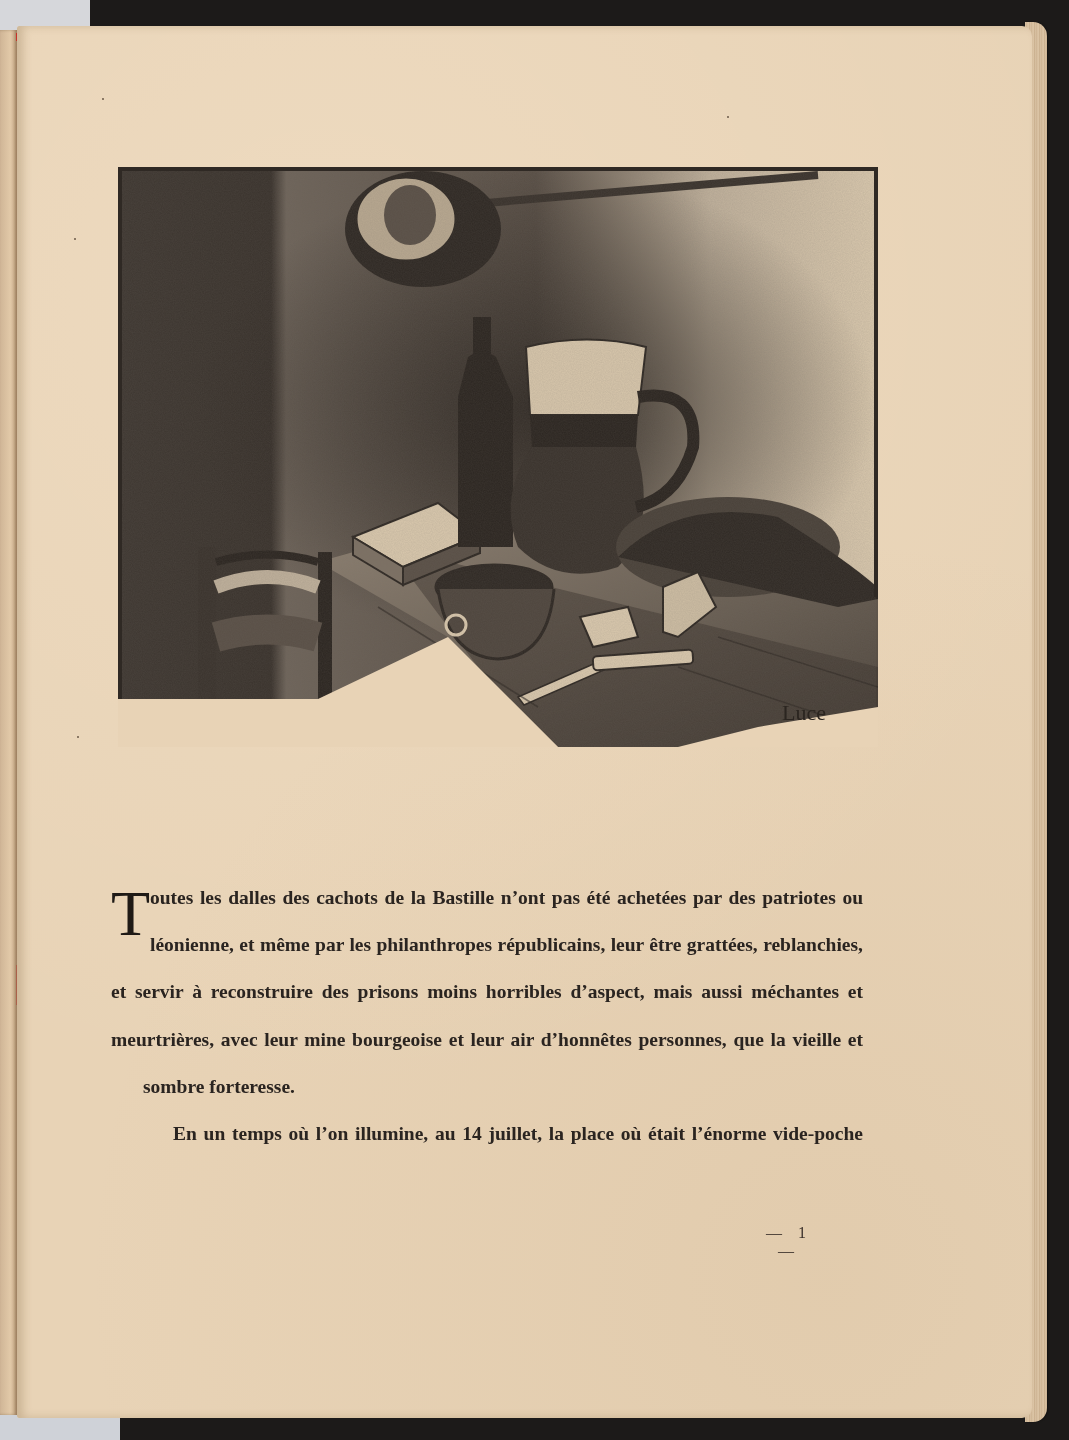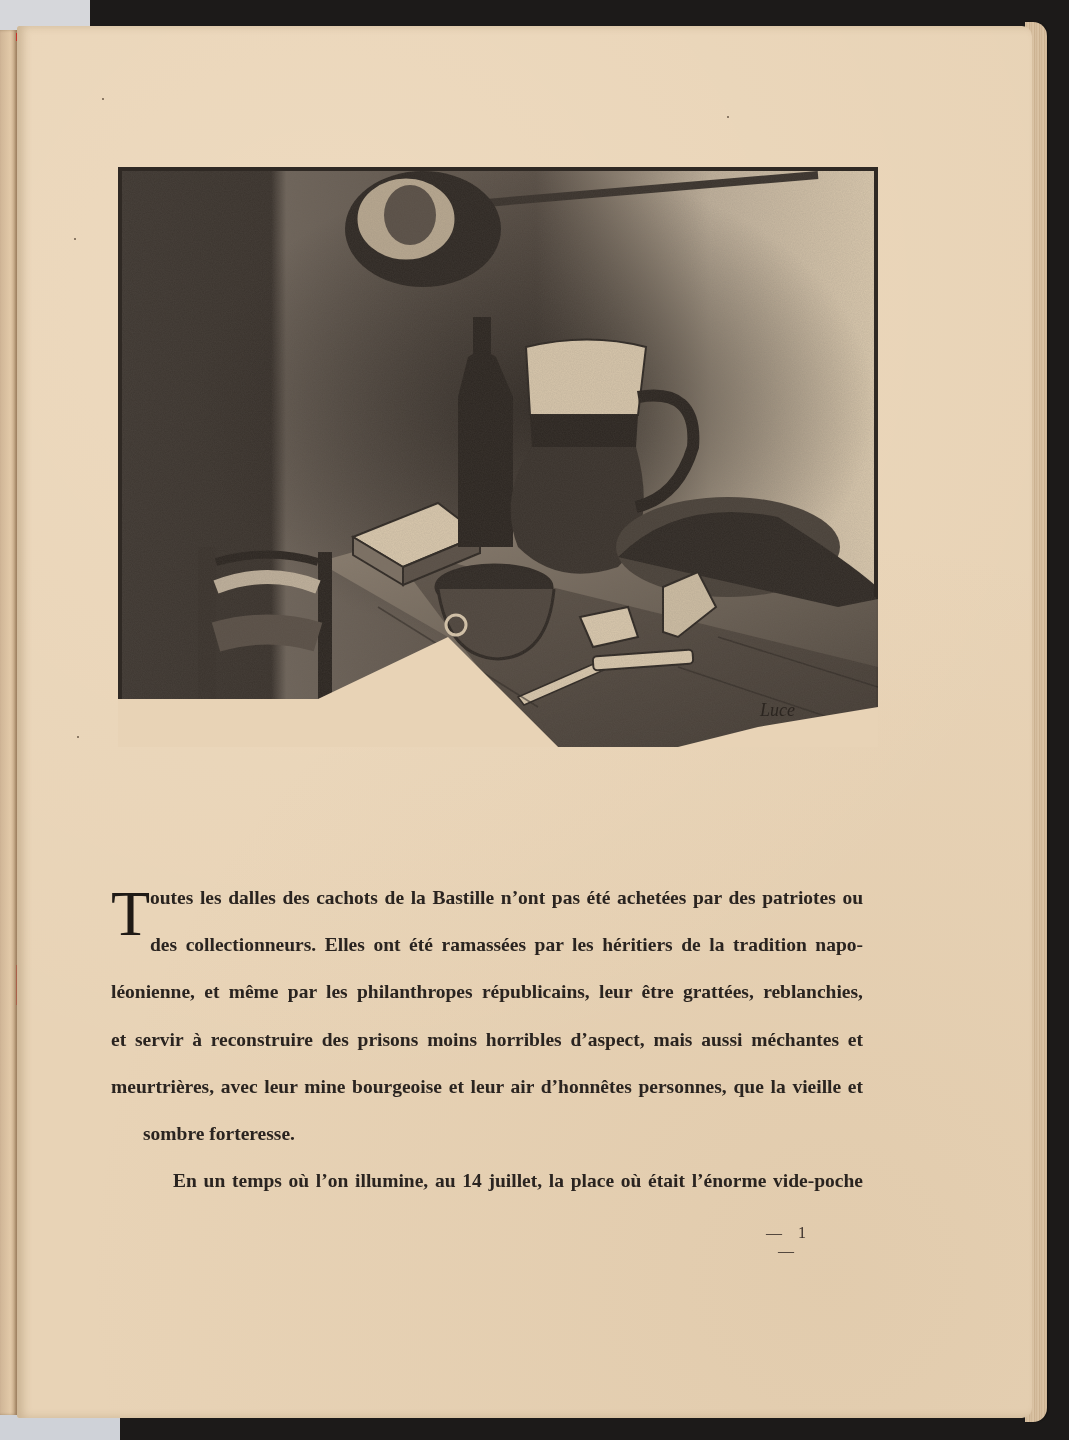--- a/index.html
+++ b/index.html
@@ -58,22 +58,22 @@
     position: absolute; left: 0px; top: 8px;
     font-size: 64px; line-height: 64px; color: #1f1a16;
     font-family: "Liberation Serif", serif;
   }
   .para2 .line { padding-left: 62px; }
   .folio {
     position: absolute; left: 752px; top: 1224px; width: 74px;
     color: #3a302a; font-size: 16px; text-align: center; letter-spacing: 6px;
   }
   .signature {
-    position: absolute; left: 760px; top: 700px; color: #2b2520;
-    font-family: "Liberation Serif", serif; font-style: italic; font-size: 18px;
+    position: absolute; left: 782px; top: 700px; color: #2b2520;
+    font-family: "Liberation Serif", serif; font-size: 22px;
   }
   .speck { position: absolute; width: 2px; height: 2px; border-radius: 50%; background: #6b5a48; }
 </style>
 </head>
 <body>
 
 <div class="bg-top-left"></div>
 <div class="bg-bottom-left"></div>
 <div class="page-left-edge"></div>
 <div class="ribbon"></div>
@@ -170,21 +170,20 @@
     <path d="M760 430 L780 430 L780 580 L560 580 L640 560 L760 540 Z" fill="#e8d3b6"></path>
   </svg>
 </div>
 
 <div class="signature">Luce</div>
 
 <div class="text-block">
   <span class="drop-cap">T</span>
   <p class="para para1">
     <span class="line">outes les dalles des cachots de la Bastille n’ont pas été achetées par des patriotes ou</span>
-    <span class="line">des collectionneurs. Elles ont été ramassées par les héritiers de la tradition napo-</span>
     <span class="line">léonienne, et même par les philanthropes républicains, leur être grattées, reblanchies,</span>
     <span class="line">et servir à reconstruire des prisons moins horribles d’aspect, mais aussi méchantes et</span>
     <span class="line">meurtrières, avec leur mine bourgeoise et leur air d’honnêtes personnes, que la vieille et</span>
     <span class="line last">sombre forteresse.</span>
   </p>
   <p class="para para2">
     <span class="line">En un temps où l’on illumine, au 14 juillet, la place où était l’énorme vide-poche</span>
   </p>
 </div>
 

